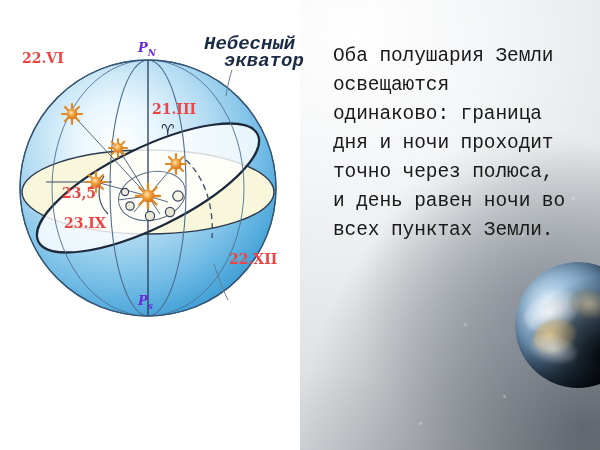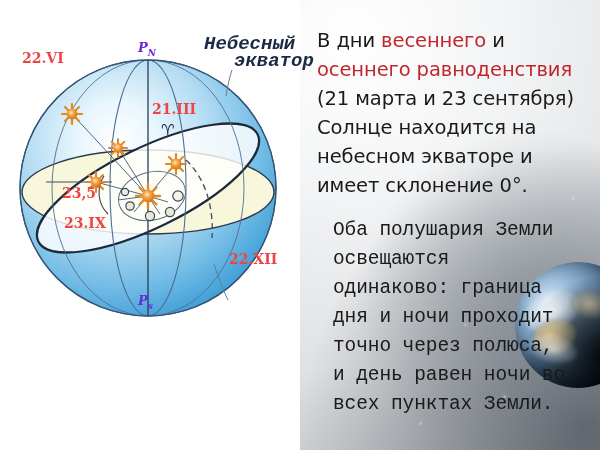--- a/index.html
+++ b/index.html
@@ -154,23 +154,20 @@
   </div>
 
   <div class="earth-photo">
     <span class="earth-land cloud-a"></span>
     <span class="earth-land land-a"></span>
     <span class="earth-land land-b"></span>
     <span class="earth-land cloud-b"></span>
   </div>
 
   <div class="body-text">
-    <p style="margin:0;">
-      <span>В дни </span><span class="hl">весеннего</span><span> и </span><span class="hl">осеннего равноденствия</span><span> (21 марта и 23 сентября) Солнце находится на небесном экваторе и имеет склонение 0°.</span>
-    </p>
     <p style="margin:16px;font-family:Liberation Mono, monospace;">Оба полушария Земли освещаются одинаково: граница дня и ночи проходит точно через полюса, и день равен ночи во всех пунктах Земли.</p>
   </div>
 
   <div class="diagram">
     <svg width="310" height="340" viewBox="0 0 310 340" xmlns="http://www.w3.org/2000/svg">
       <defs>
         <radialGradient id="sphereGrad" cx="38%" cy="32%" r="72%">
           <stop offset="0%" stop-color="#ffffff"></stop>
           <stop offset="22%" stop-color="#e8f6fd"></stop>
           <stop offset="50%" stop-color="#b4dcf2"></stop>
@@ -292,21 +289,21 @@
     <div class="lbl lbl-pole" style="left:138px; top:40px;">
       <span>P</span><sub style="font-size:9px;">N</sub>
     </div>
 
     <div class="lbl lbl-pole" style="left:138px; top:293px;">
       <span>P</span><sub style="font-size:9px;">s</sub>
     </div>
 
     <div class="lbl-ital" style="left:204px; top:36px;">
       <div>Небесный</div>
-      <div style="margin-left:30px;">экватор</div>
+      <div style="margin-left:20px;">экватор</div>
     </div>
 
 
     <div class="lbl lbl-sm" style="left:22px; top:50px;">22.VI</div>
 
     <div class="lbl lbl-sm" style="left:152px; top:101px;">21.III</div>
 
     <div class="lbl-aries" style="left:161px; top:121px;">♈</div>
 
     <div class="lbl lbl-sm" style="left:64px; top:215px;">23.IX</div>

